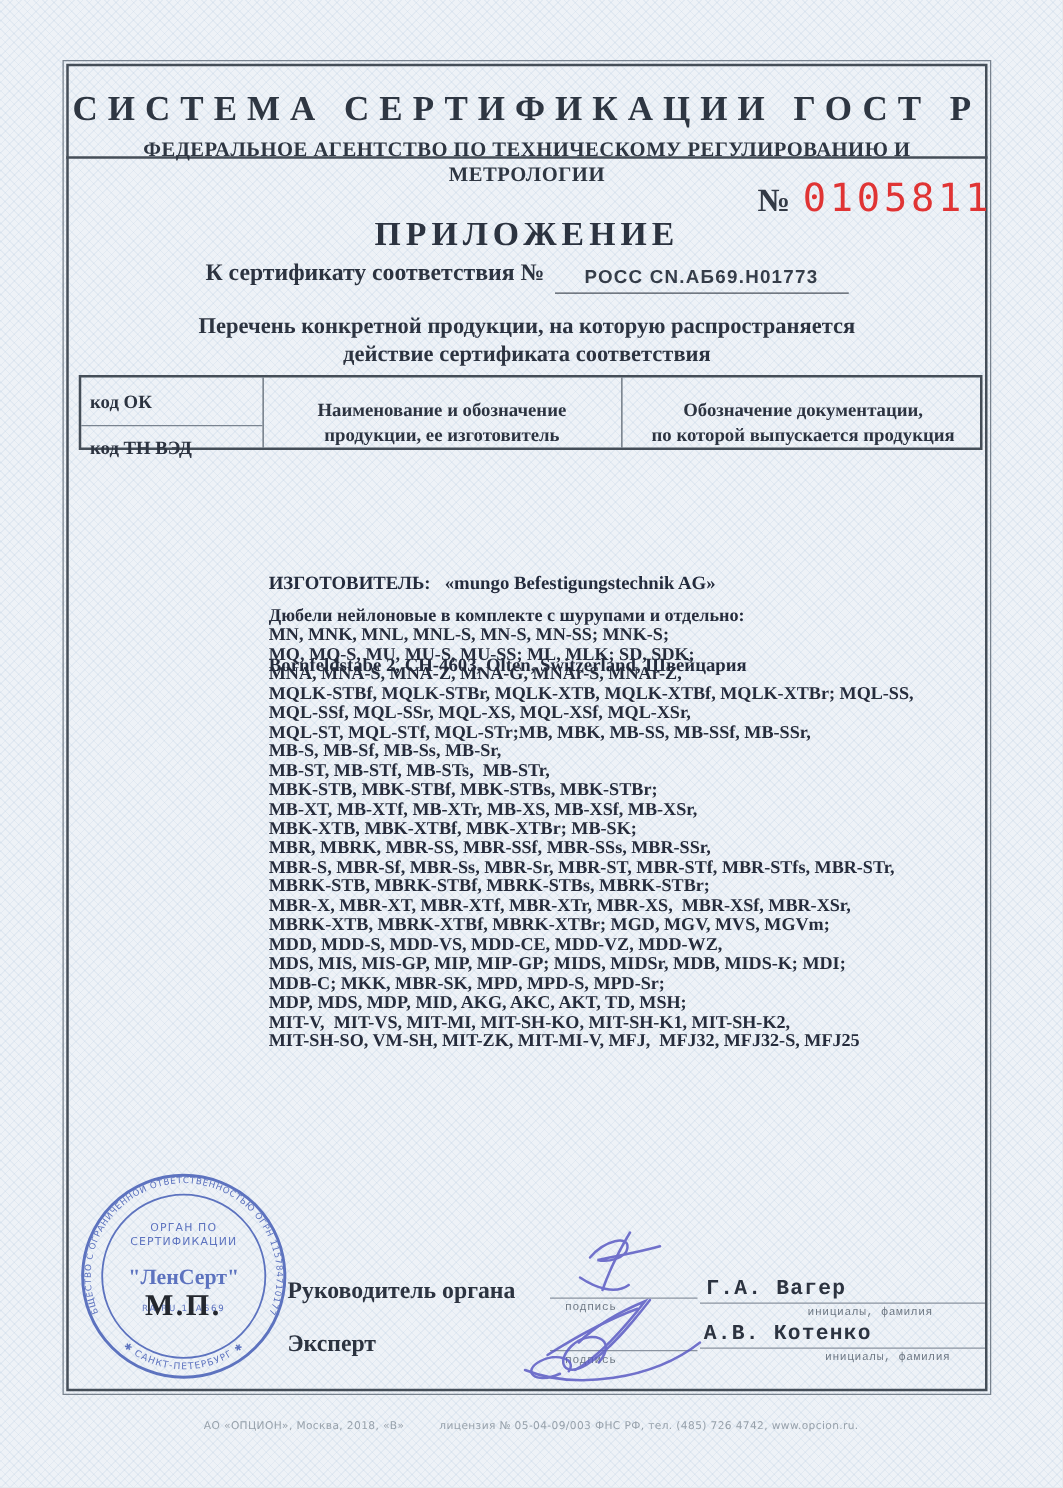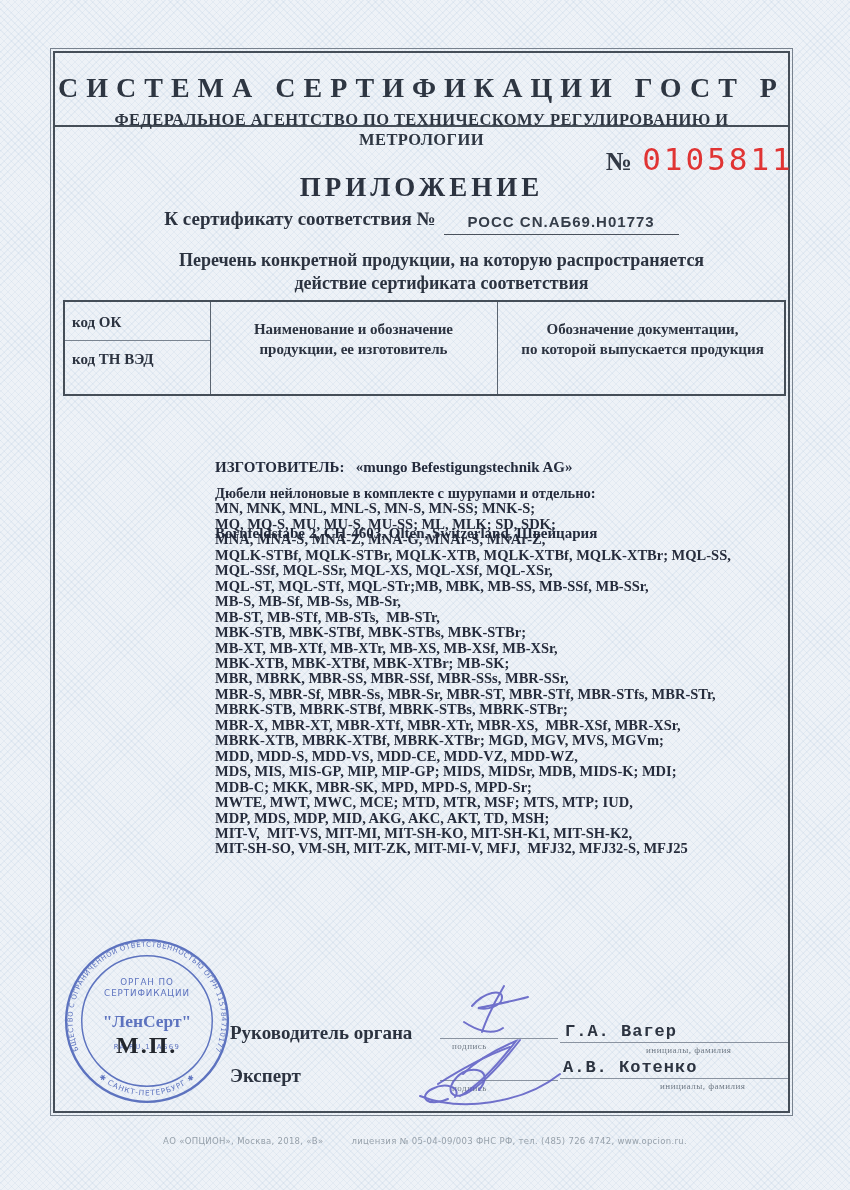--- a/index.html
+++ b/index.html
@@ -48,45 +48,45 @@
   }
   .cert-line .lbl{font-size:19px;font-weight:bold;margin-top:14px;}
   .cert-num{
     display:inline-block;border-bottom:1px solid #4a515c;
     padding:0 24px 4px 24px;margin-left:8px;
     font-family:Liberation Sans, sans-serif;
     font-size:15px;font-weight:bold;color:#353d49;vertical-align:-2px;letter-spacing:1px;
   }
   .purpose{
     position:absolute;left:53px;width:737px;text-align:center;
-    font-size:18px;font-weight:bold;color:#2c3340;padding-left:20px;
-  }
-  
-  .tbl{position:absolute;left:63px;top:300px;width:723px;height:96px;
+    font-size:18px;font-weight:bold;color:#2c3340;
+  }
+  
+  .tbl{position:absolute;left:63px;top:300px;width:723px;height:60px;
        border:2px solid #454e58;box-sizing:border-box;color:#2c3340;}
   .tbl .v1{position:absolute;left:145px;top:0;bottom:0;width:0;border-left:1px solid #5a6470;}
   .tbl .v2{position:absolute;left:432px;top:0;bottom:0;width:0;border-left:1px solid #5a6470;}
   .tbl .h1{position:absolute;left:0;top:38px;width:145px;height:0;border-top:1px solid #7a8490;}
   .tbl .c{position:absolute;font-size:15px;font-weight:bold;line-height:20px;}
   .cell-ok{left:7px;top:10px;}
   .cell-tnved{left:7px;top:47px;}
   .cell-mid{left:145px;top:17px;width:287px;text-align:center;}
   .cell-right{left:432px;top:17px;width:291px;text-align:center;}
   
   .maker{position:absolute;left:215px;top:412px;color:#242b3c;font-size:15px;font-weight:bold;line-height:22px;white-space:pre;}
   .plist{position:absolute;left:215px;top:486px;color:#262c3c;font-size:14.5px;font-weight:bold;}
   .plist div{white-space:pre;line-height:15.45px;}
   
   .stamp{position:absolute;left:62px;top:936px;opacity:.88;}
   .mp{position:absolute;left:116px;top:1032px;font-size:24px;font-weight:600;
       letter-spacing:2px;color:#23272e;}
   
   .role{position:absolute;left:230px;color:#2c3340;font-weight:bold;font-size:19px;white-space:nowrap;}
   .sigline{position:absolute;border-bottom:1px solid #8a93a0;height:0;}
-  .cap{position:absolute;font-family:Liberation Serif, serif;
+  .cap{position:absolute;font-family:Liberation Mono, monospace;
        font-size:9px;color:#6e7884;letter-spacing:.5px;text-align:center;}
   .typed-name{position:absolute;font-family:"Liberation Mono","DejaVu Sans Mono",monospace;
        font-size:17px;font-weight:bold;color:#2c3340;letter-spacing:1px;white-space:nowrap;text-align:right;}
   .autograph{position:absolute;left:408px;top:978px;}
   
   .imprint{position:absolute;left:0;top:1136px;width:850px;text-align:center;
        font-family:"DejaVu Sans","Liberation Sans",sans-serif;
        font-size:8.5px;color:#97a1ab;letter-spacing:.3px;}
   .imprint span{margin:0 14px;}
 </style>
@@ -152,21 +152,20 @@
       <div class="plist-line">MB-XT, MB-XTf, MB-XTr, MB-XS, MB-XSf, MB-XSr,</div>
       <div class="plist-line">MBK-XTB, MBK-XTBf, MBK-XTBr; MB-SK;</div>
       <div class="plist-line">MBR, MBRK, MBR-SS, MBR-SSf, MBR-SSs, MBR-SSr,</div>
       <div class="plist-line">MBR-S, MBR-Sf, MBR-Ss, MBR-Sr, MBR-ST, MBR-STf, MBR-STfs, MBR-STr,</div>
       <div class="plist-line">MBRK-STB, MBRK-STBf, MBRK-STBs, MBRK-STBr;</div>
       <div class="plist-line">MBR-X, MBR-XT, MBR-XTf, MBR-XTr, MBR-XS,  MBR-XSf, MBR-XSr,</div>
       <div class="plist-line">MBRK-XTB, MBRK-XTBf, MBRK-XTBr; MGD, MGV, MVS, MGVm;</div>
       <div class="plist-line">MDD, MDD-S, MDD-VS, MDD-CE, MDD-VZ, MDD-WZ,</div>
       <div class="plist-line">MDS, MIS, MIS-GP, MIP, MIP-GP; MIDS, MIDSr, MDB, MIDS-K; MDI;</div>
       <div class="plist-line">MDB-C; MKK, MBR-SK, MPD, MPD-S, MPD-Sr;</div>
-      <div class="plist-line">MWTE, MWT, MWC, MCE; MTD, MTR, MSF; MTS, MTP; IUD,</div>
       <div class="plist-line">MDP, MDS, MDP, MID, AKG, AKC, AKT, TD, MSH;</div>
       <div class="plist-line">MIT-V,  MIT-VS, MIT-MI, MIT-SH-KO, MIT-SH-K1, MIT-SH-K2,</div>
       <div class="plist-line">MIT-SH-SO, VM-SH, MIT-ZK, MIT-MI-V, MFJ,  MFJ32, MFJ32-S, MFJ25</div>
     </div>
 
   <svg class="stamp" width="170" height="170" viewBox="0 0 185 185">
     <g fill="none" stroke="#4a62b8">
       <circle cx="92.5" cy="92.5" r="88" stroke-width="2.6"></circle>
       <circle cx="92.5" cy="92.5" r="71" stroke-width="1.6"></circle>
     </g>

